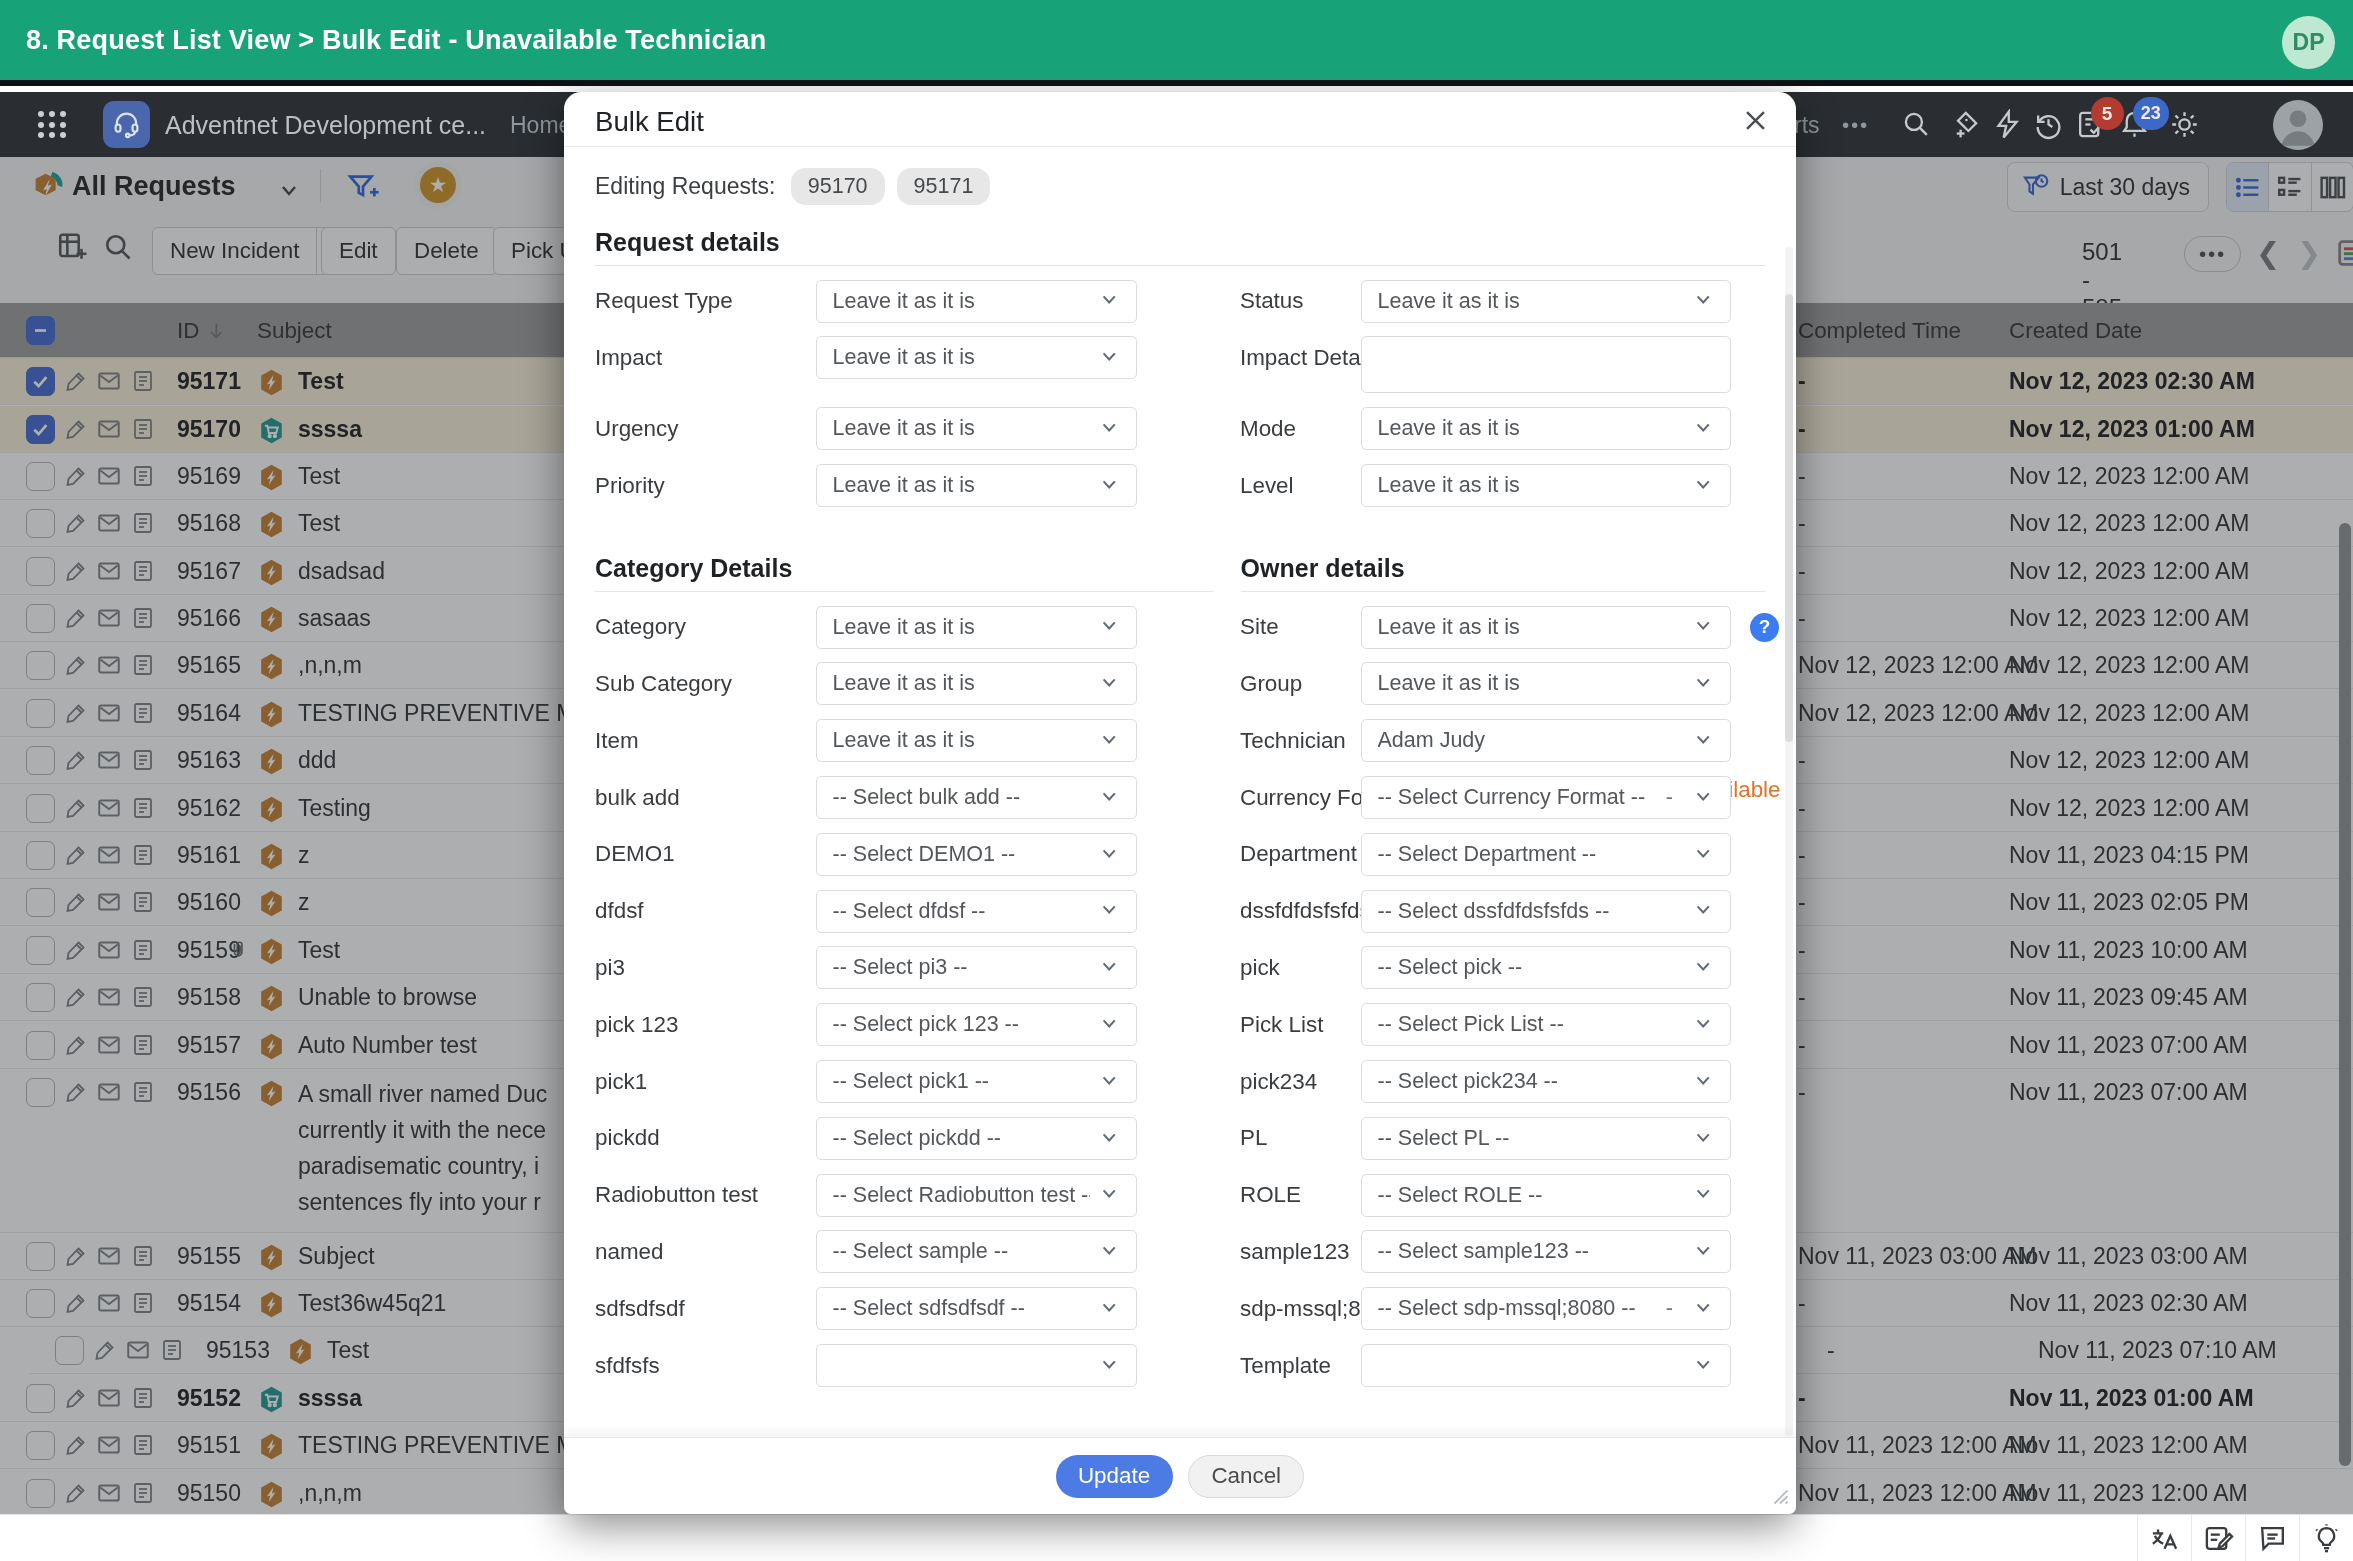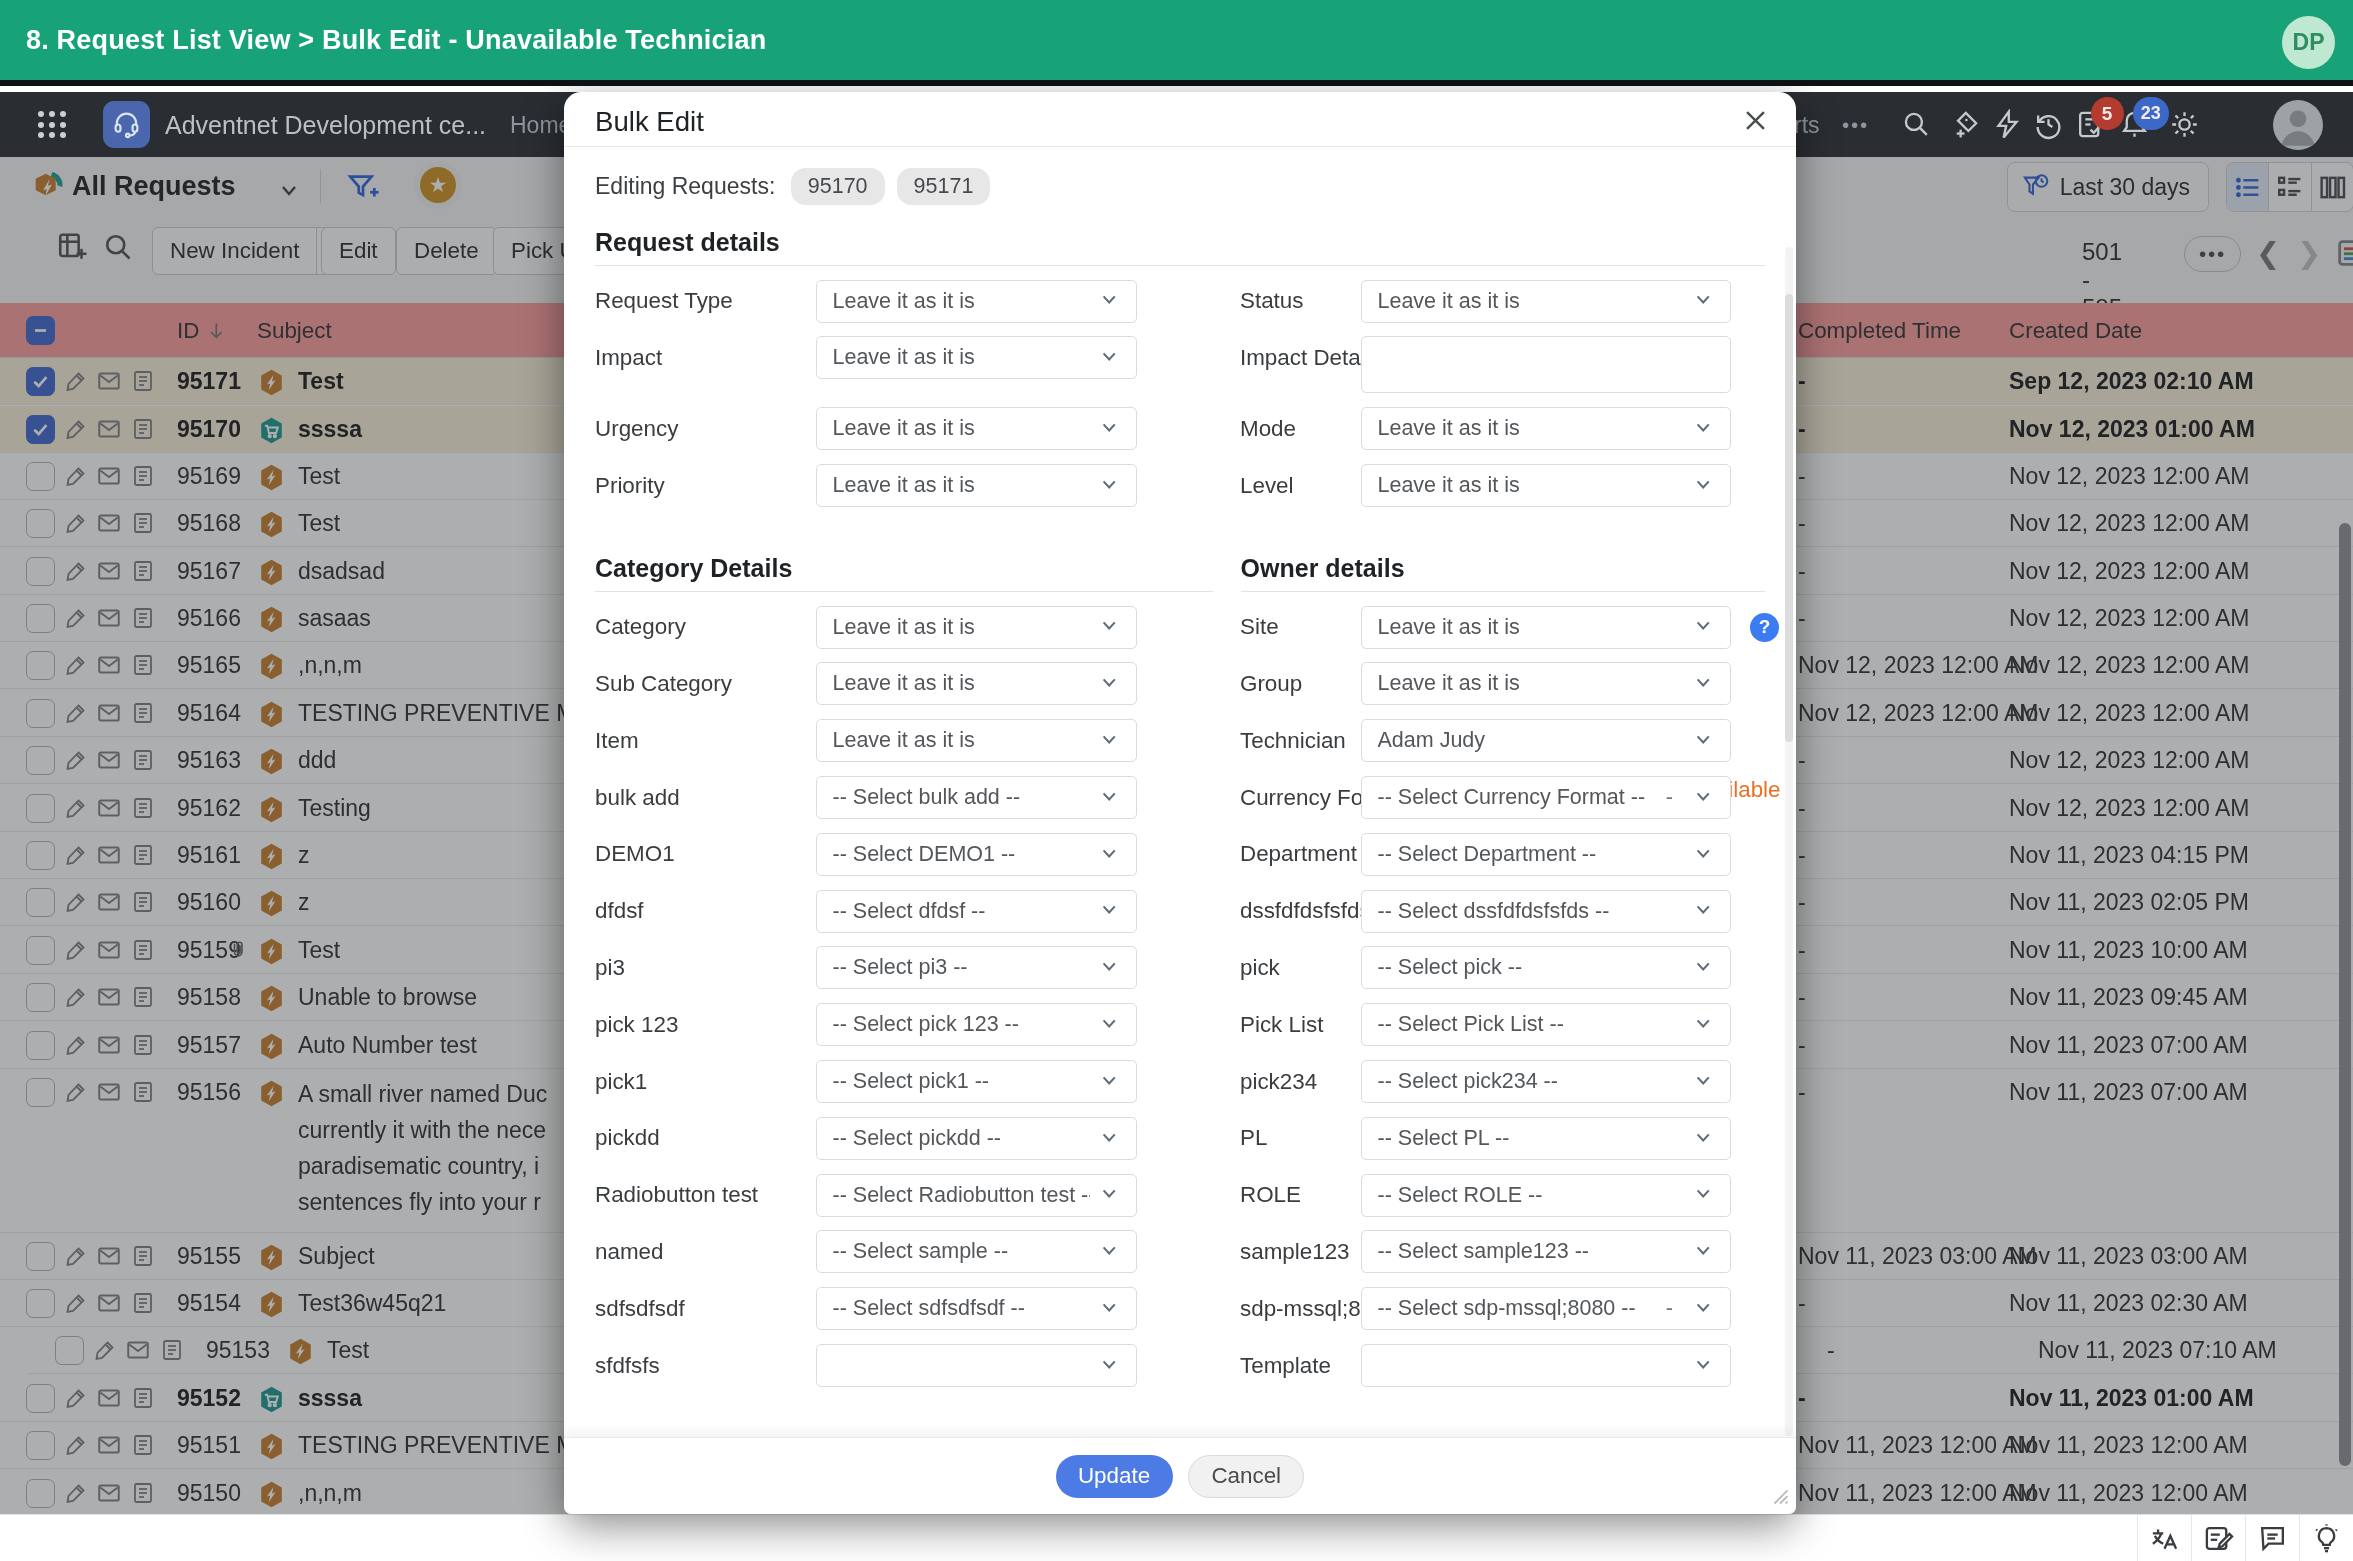--- a/index.html
+++ b/index.html
@@ -58,21 +58,21 @@
   .viewtoggle .vt + .vt { border-left:0.9px solid #D3D5D8; }
   .viewtoggle .vt.active { background:#E4EDFB; border-radius:6.9px 0 0 6.9px; }
   .pag { position:absolute; top:20.7px; font-size:24px; color:#3A3D40; }
   .pagpill { position:absolute; left:2168px; top:19px; width:57px; height:36px; border:0.9px solid #C8CACD;
     border-radius:18px; display:flex; align-items:center; justify-content:center;
     font-size:20.7px; color:#55585B; letter-spacing:1.7px; }
   .pchev { position:absolute; top:19px; font-size:29px; color:#96999D; }
 
   
   #listview { position:absolute; left:0; top:146px; width:2354px; height:1210px; background:#FFFFFF; }
-  .thead { position:absolute; left:0; top:0; width:2354px; height:55px; background:#fca5a5;
+  .thead { position:absolute; left:0; top:0; width:2354px; height:55px; background:#a3a3a3;
     border-bottom:0.9px solid #DDDFE1; font-size:22.4px; color:#3F4144; }
   .th { position:absolute; top:0; height:55px; display:flex; align-items:center; }
   .row { position:absolute; left:0; width:2354px; border-bottom:0.9px solid #E9EAEB; background:#fff; }
   .row.sel { background:#F8F0DB; }
   .cb { position:absolute; left:26px; width:29px; height:29px; border:1.7px solid #B6B9BD;
     border-radius:6.9px; background:#fff; }
   .cb.on { background:#4D72D3; border-color:#4D72D3; display:flex; align-items:center; justify-content:center; }
   .cell { position:absolute; font-size:23px; color:#3E4043; white-space:nowrap; }
   .row.bold .cell { font-weight:700; color:#2B2D2F; }
   .subj-lines div { line-height:36px; font-size:23px; color:#3E4043; }
@@ -364,21 +364,21 @@
               <line x1="8" y1="12" x2="16" y2="12"></line>
               <line x1="8" y1="16" x2="13" y2="16"></line>
             </svg></span>
           <span class="cell" style="left:177px; top:0; line-height:47px">95171</span>
           <span class="abs" style="left:257px; top:9.5px"><svg width="29" height="29" viewBox="0 0 24 24">
               <path d="M12 1.5l8.5 4.8v11.4L12 22.5l-8.5-4.8V6.3z" fill="#C8883E"></path>
               <path d="M13.8 5.5l-5.6 8.2 2.8-.9-1.3 5.7 5.6-8.3-2.9.9z" fill="#fff"></path>
             </svg></span>
           <span class="cell" style="left:298px; top:0; line-height:47px">Test</span>
           <span class="cell" style="left:1798px; top:0; line-height:47px">-</span>
-          <span class="cell" style="left:2009px; top:0; line-height:47px">Sep 12, 2023 02:10 AM</span>
+          <span class="cell" style="left:2009px; top:0; line-height:47px">Nov 12, 2023 02:30 AM</span>
         </div>
         <div class="row sel bold" style="top: 103px; height: 47px;">
           <span class="cb on" style="top:8.6px">
             <svg width="20.7" height="20.7" viewBox="0 0 24 24" fill="none" stroke="#fff" stroke-width="3.2">
               <polyline points="5 12.5 10 17.5 19 7"></polyline>
             </svg>
           </span>
           <span class="abs" style="left:64px; top:11.2px"><svg width="24" height="24" viewBox="0 0 24 24" fill="none" stroke="#85898D" stroke-width="1.8">
               <path d="M14.5 4.5l5 5L9 20l-5.5 1L4.5 15z"></path>
               <line x1="12.5" y1="6.5" x2="17.5" y2="11.5"></line>

